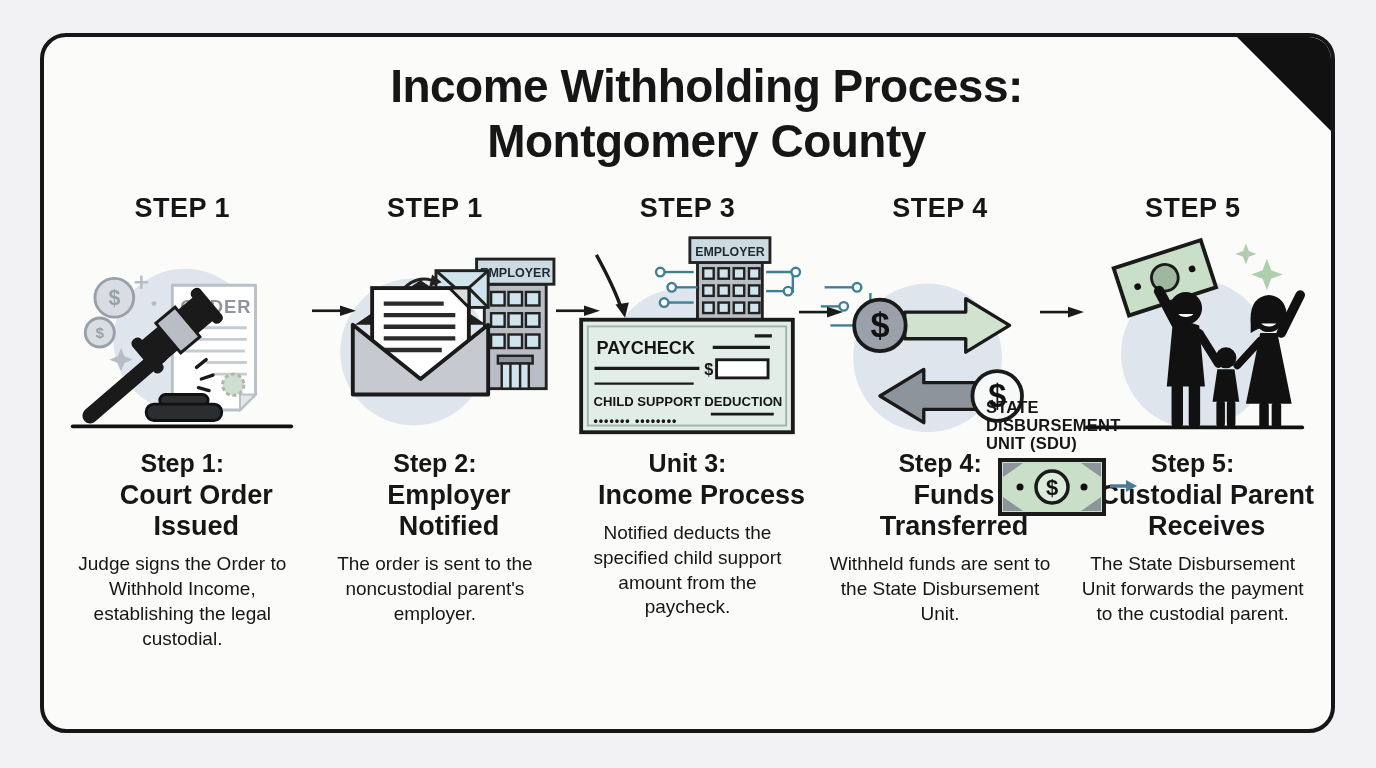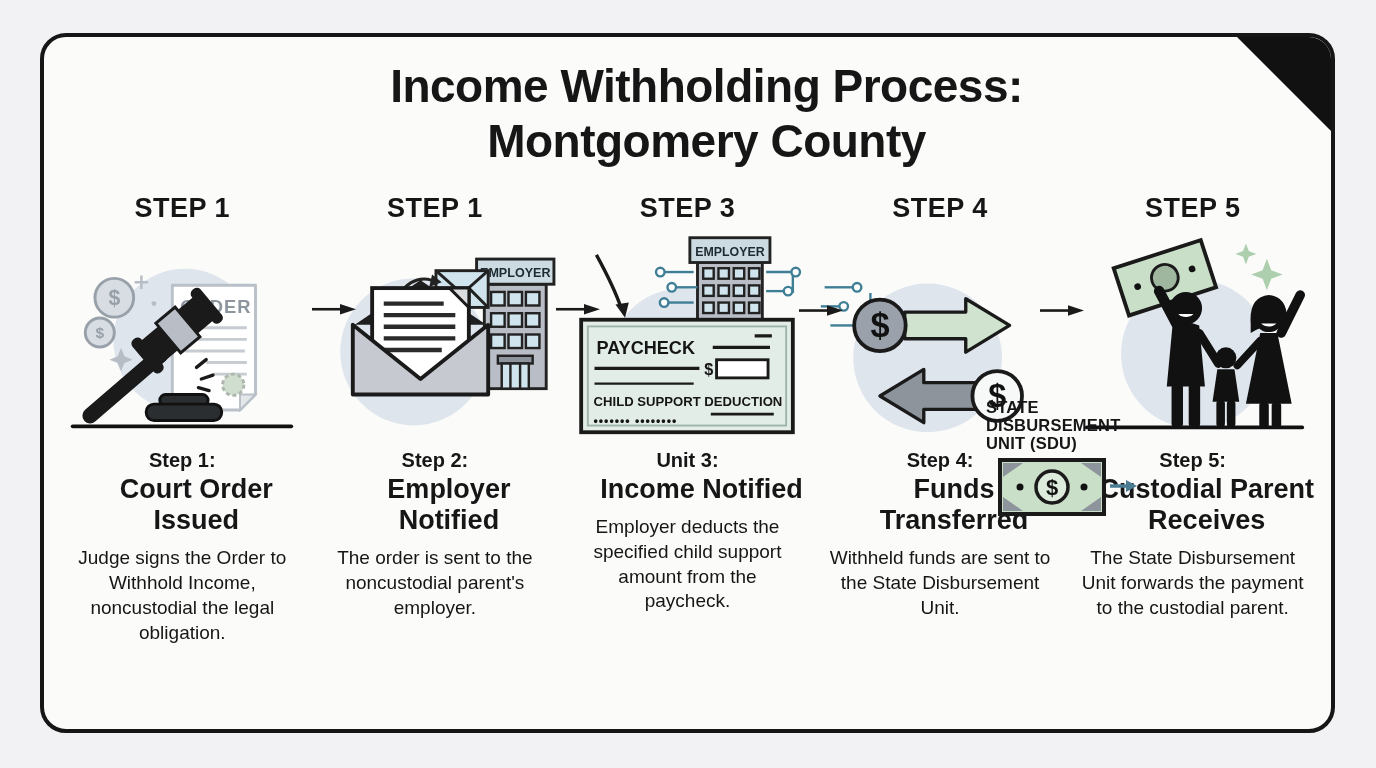--- a/index.html
+++ b/index.html
@@ -24,21 +24,21 @@
     margin-top:22px;
     text-align:center;
     font-size:46px; font-weight:800; line-height:1.2; letter-spacing:-0.5px;padding-left:38px;
   }
 
   .steps-row { position:relative; display:flex; margin-top:24px; padding:0 12px; }
   .step-col { width:20%; text-align:center; position:relative; }
   .step-header { font-size:27px; font-weight:800; letter-spacing:0.5px; }
   .icon-wrap { width:250px; height:205px; margin:8px auto 0; }
   .step-text { margin-top:12px; }
-  .step-label { font-size:20px; font-weight:800; }
+  .step-label { font-size:25px; font-weight:800; }
   .step-name  { font-size:27px; font-weight:800; line-height:1.15; margin-top:2px;margin-left:28px; }
   .step-desc  { font-size:19px; line-height:1.3; margin:10px auto 0; max-width:228px; }
 
   .sdu-block { position:absolute; left:942px; top:206px; width:152px; text-align:left; z-index:5; }
   .sdu-label { font-size:16.5px; font-weight:800; line-height:1.07; letter-spacing:0.2px; }
   .sdu-bill  { width:152px; height:64px; margin-top:4px; }
 
   .arrows-overlay { position:absolute; left:0; top:0; width:100%; height:100%; pointer-events:none; }
 
   
@@ -89,21 +89,21 @@
           <rect x="-22" y="34" width="44" height="12" rx="5" fill="#1a1a1a"></rect>
         </g>
         <path d="M140 140 l10 -8 M145 152 l12 -4 M142 161 l11 3" stroke="#1a1a1a" stroke-width="3.5" stroke-linecap="round"></path>
         <rect x="102" y="168" width="50" height="12" rx="6" fill="#2a2e31" stroke="#111" stroke-width="3"></rect>
         <rect x="88" y="178" width="78" height="17" rx="8" fill="#2a2e31" stroke="#111" stroke-width="3"></rect>
         <path d="M12 201 H238" stroke="#111" stroke-width="4" stroke-linecap="round"></path>
       </svg>
       <div class="step-text">
         <div class="step-label">Step 1:</div>
         <div class="step-name">Court Order Issued</div>
-        <div class="step-desc">Judge signs the Order to Withhold Income, noncustodial the legal obligation.</div>
+        <div class="step-desc">Judge signs the Order to Withhold Income, establishing the legal custodial.</div>
       </div>
     </div>
 
     <div class="step-col">
       <div class="step-header">STEP 1</div>
       <svg class="icon-wrap" viewBox="0 0 250 212">
         <circle cx="103" cy="124" r="76" class="f-circle"></circle>
 
         <g>
           <rect x="176" y="54" width="64" height="108" class="f-bgray" stroke="#222" stroke-width="3"></rect>
@@ -198,22 +198,22 @@
           <text x="143" y="150" font-size="17" font-weight="bold" fill="#151515">$</text>
           <rect x="156" y="134" width="54" height="19" fill="#ffffff" stroke="#1a1a1a" stroke-width="3"></rect>
           <path d="M28 159 H132" stroke="#1a1a1a" stroke-width="2.5"></path>
           <text x="27" y="182" font-size="14" font-weight="bold" fill="#151515" textLength="198" lengthAdjust="spacingAndGlyphs">CHILD SUPPORT DEDUCTION</text>
           <path d="M150 191 H216" stroke="#1a1a1a" stroke-width="3"></path>
           <text x="27" y="202" font-size="13" font-weight="bold" fill="#151515" letter-spacing="1">••••••• ••••••••</text>
         </g>
       </svg>
       <div class="step-text">
         <div class="step-label">Unit 3:</div>
-        <div class="step-name">Income Notified</div>
-        <div class="step-desc">Employer deducts the specified child support amount from the paycheck.</div>
+        <div class="step-name">Income Process</div>
+        <div class="step-desc">Notified deducts the specified child support amount from the paycheck.</div>
       </div>
     </div>
 
     <div class="step-col">
       <div class="step-header">STEP 4</div>
       <svg class="icon-wrap" viewBox="0 0 250 215">
         <circle cx="112" cy="132" r="78" class="f-circle"></circle>
         <g stroke="#3f7f96" stroke-width="2.5" fill="#ffffff">
           <path d="M4 58 H34" fill="none"></path>
             <circle cx="38" cy="58" r="4.5"></circle>

